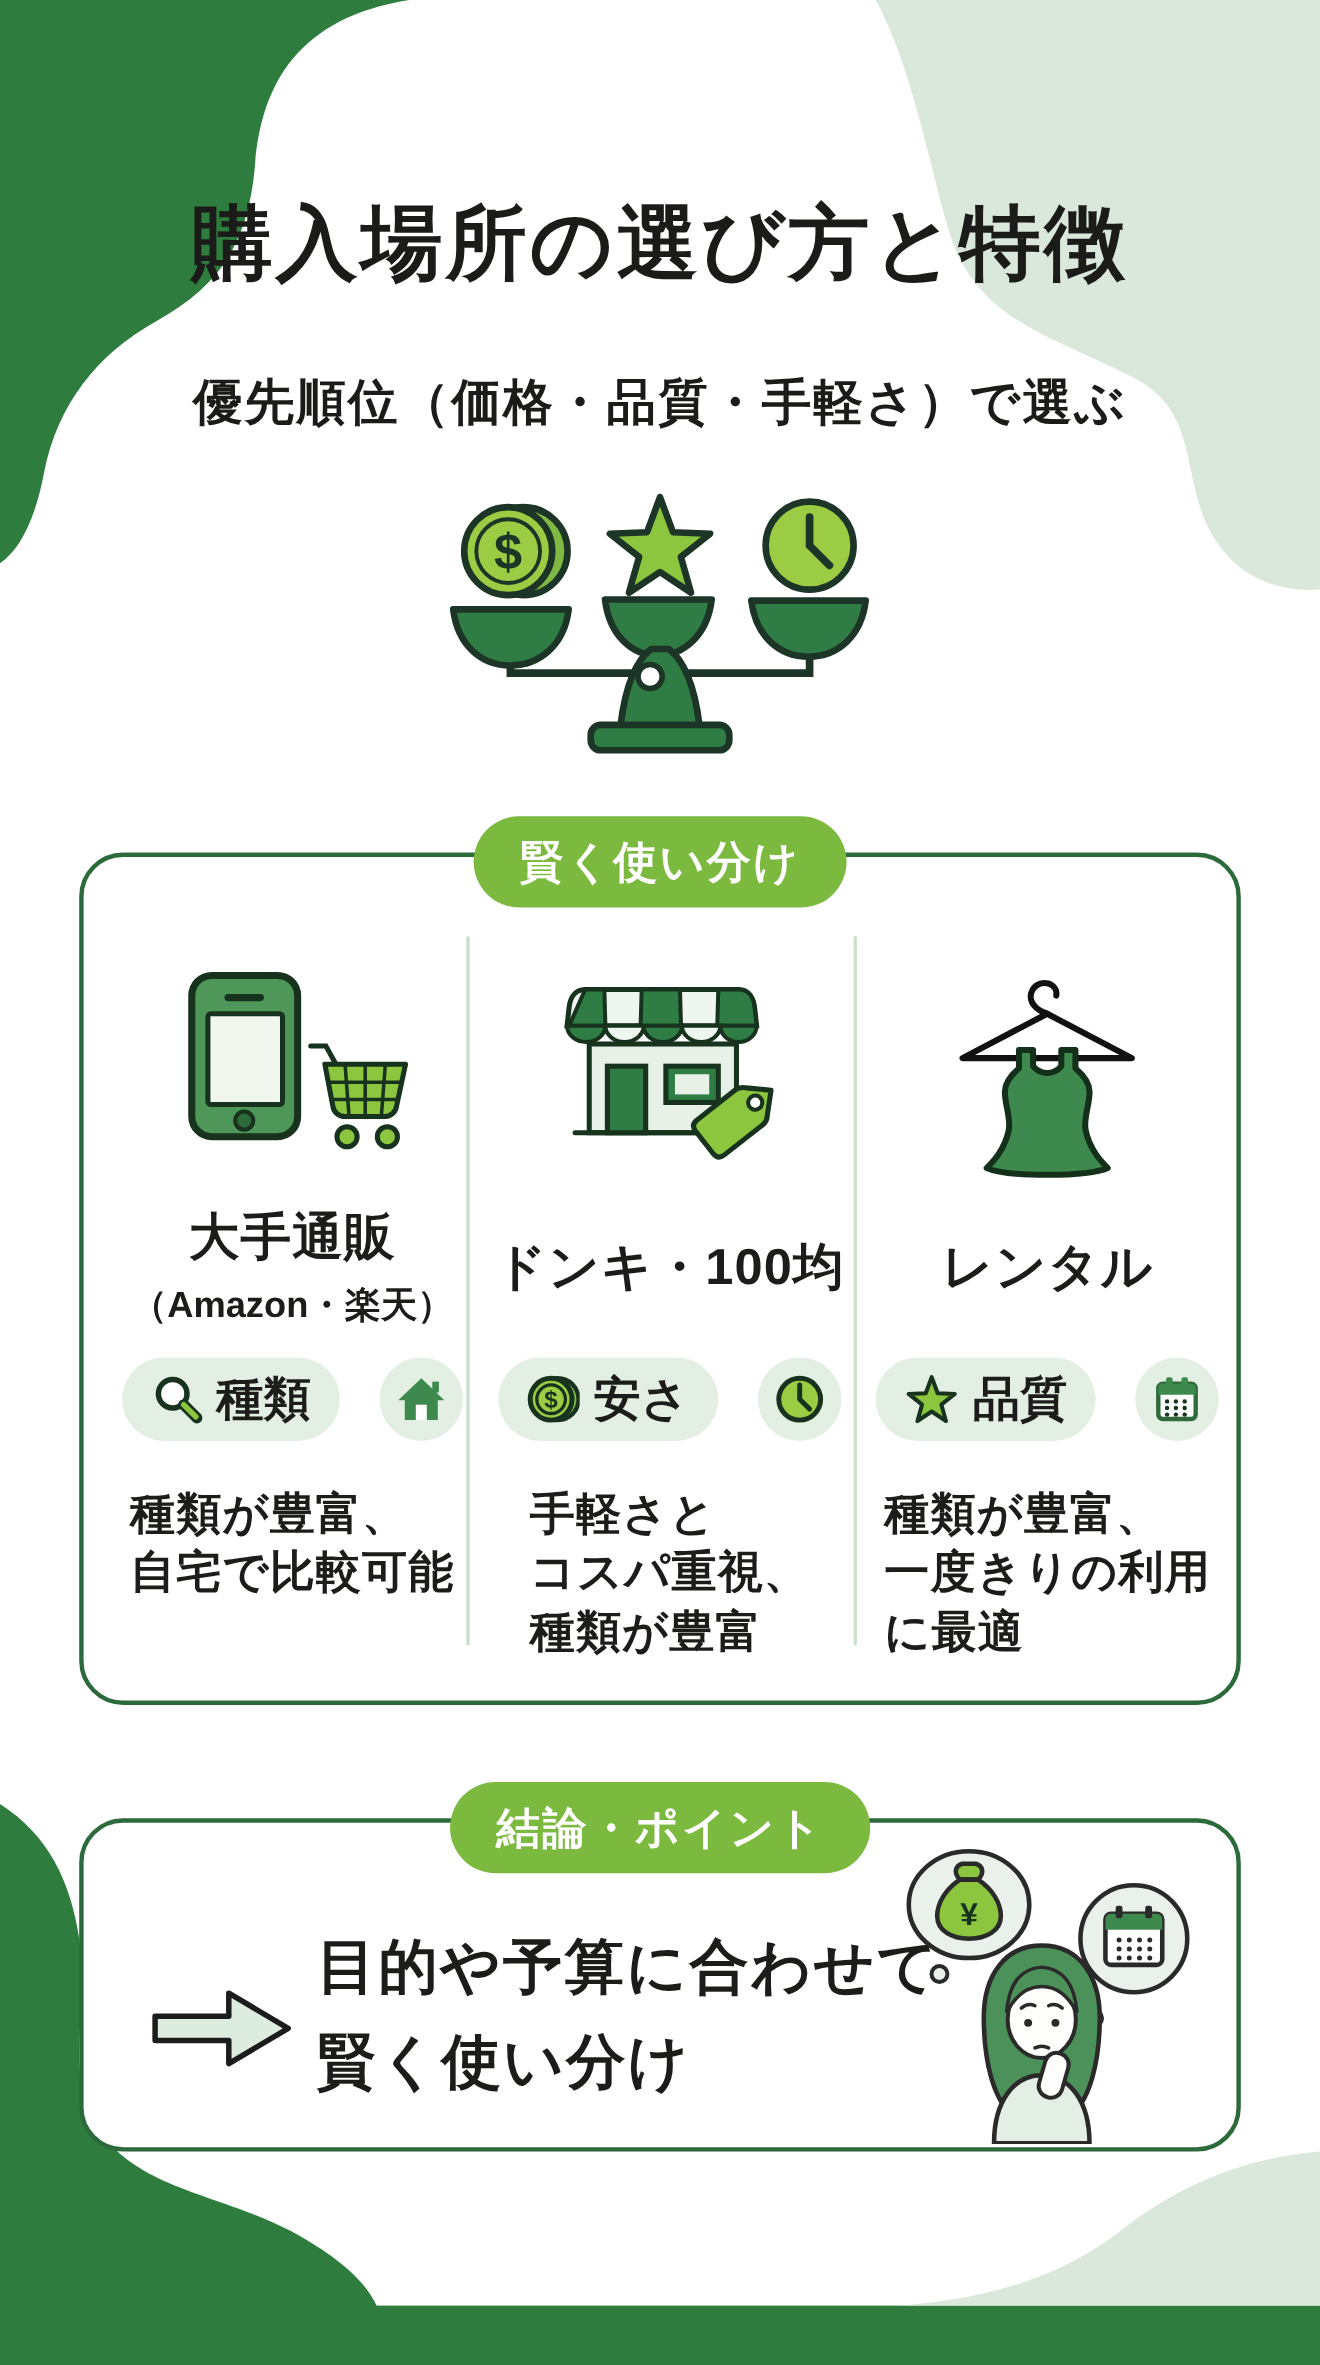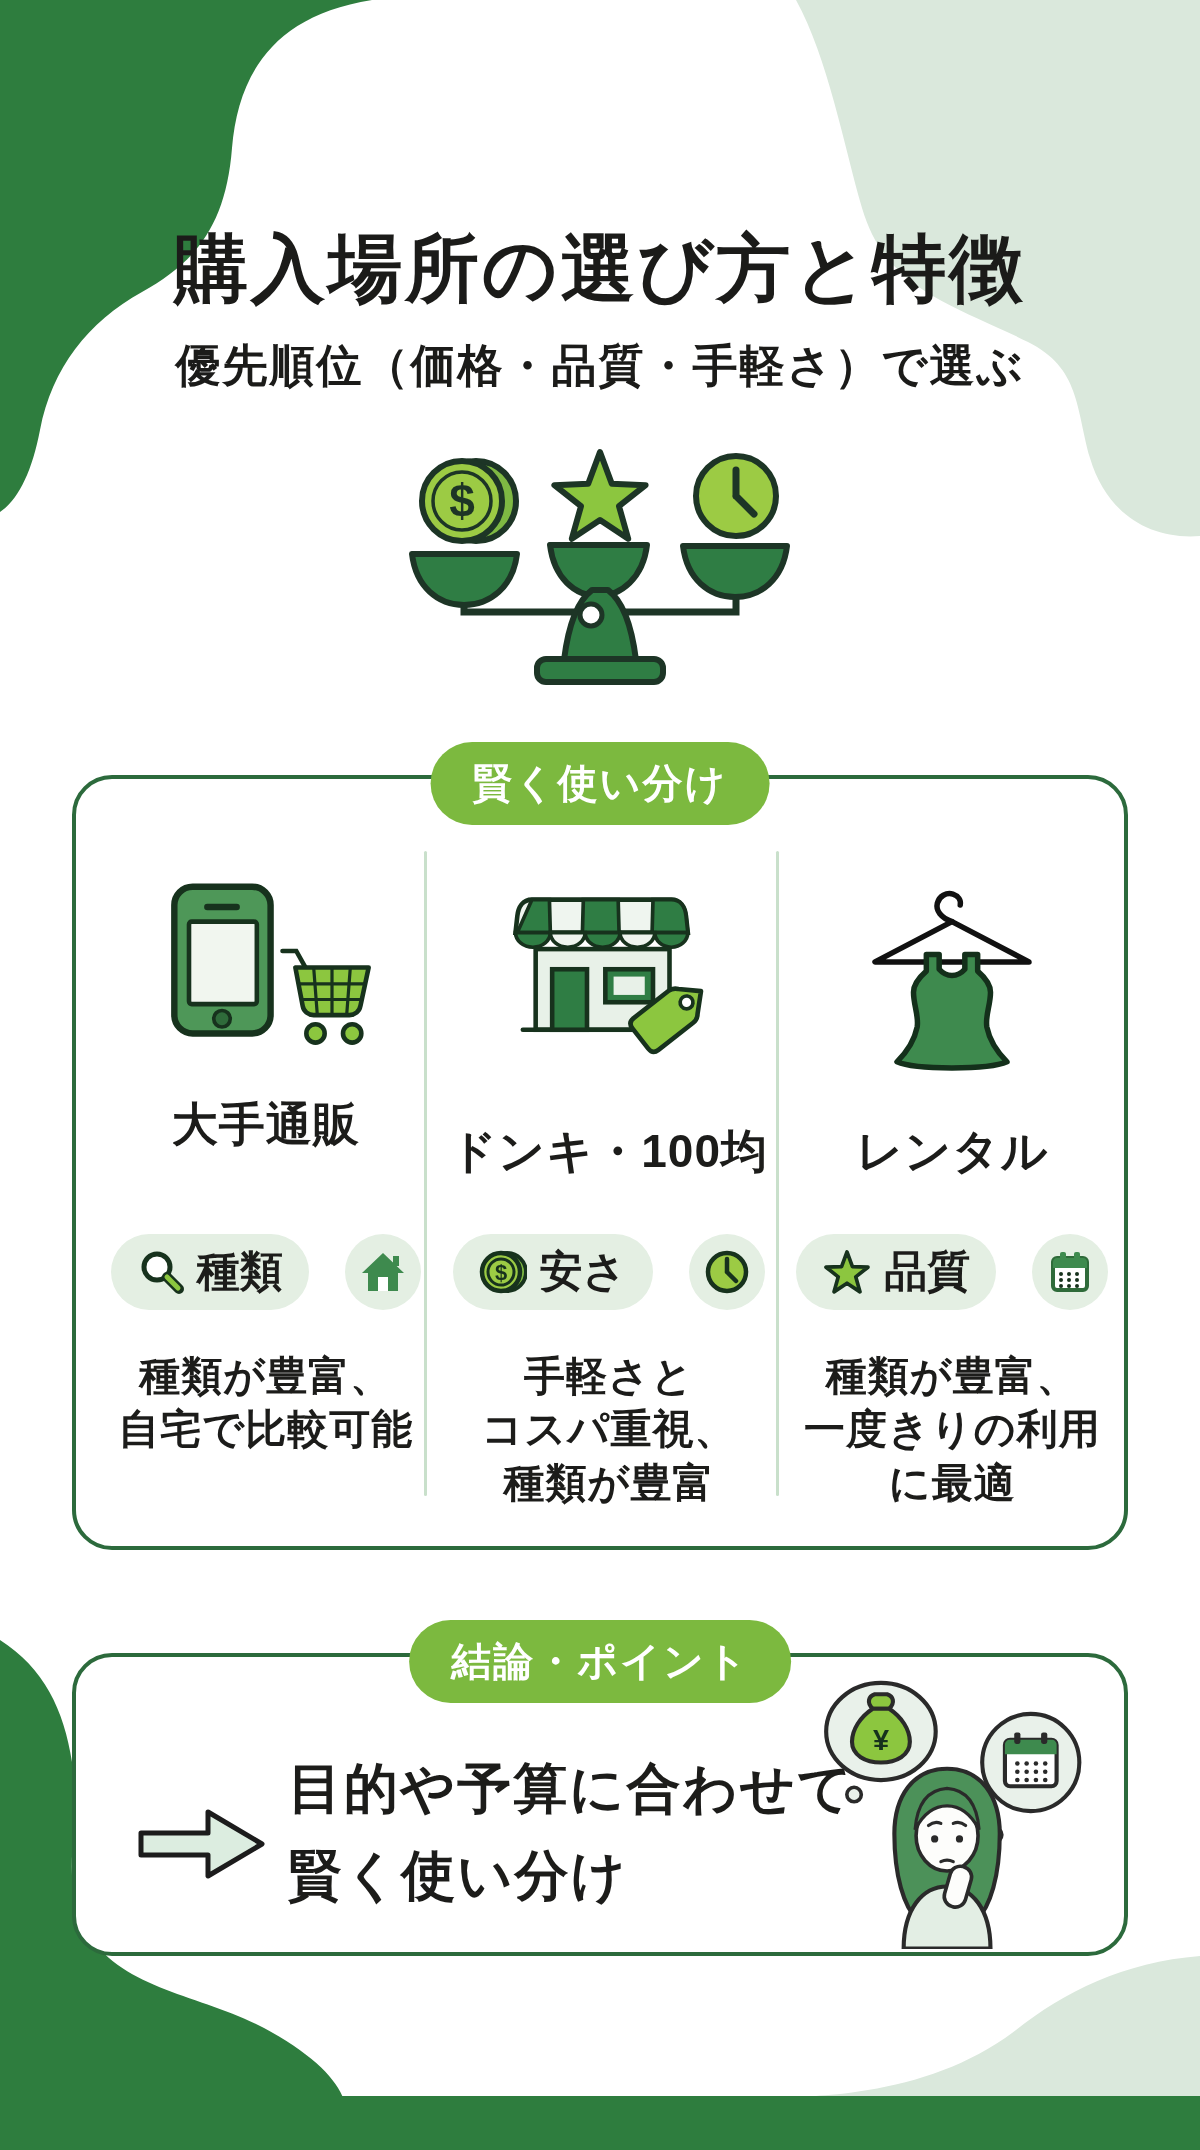--- a/index.html
+++ b/index.html
@@ -4,21 +4,21 @@
 <style>
   html,body{margin:0;padding:0;background:#ffffff;}
   *{box-sizing:border-box;}
   .page{
     position:relative;width:1200px;height:2150px;background:#ffffff;overflow:hidden;
     font-family:"Liberation Sans","DejaVu Sans",sans-serif;color:#1c1c1a;
   }
   .bg-svg{position:absolute;left:0;top:0;width:1200px;height:2150px;}
   .main-title{
     position:absolute;left:0;top:172px;width:100%;text-align:center;
-    font-size:74px;font-weight:800;letter-spacing:3px;color:#1b1b19;margin-top:48px;
+    font-size:74px;font-weight:800;letter-spacing:3px;color:#1b1b19;
   }
   .sub-title{
     position:absolute;left:0;top:336px;width:100%;text-align:center;
     font-size:45px;font-weight:700;letter-spacing:2px;color:#1b1b19;
   }
   .balance-wrap{position:absolute;left:340px;top:426px;width:520px;height:335px;}
   .panel{
     position:absolute;left:72px;width:1056px;background:#ffffff;
     border:4px solid #2c6a3c;border-radius:40px;
   }
@@ -43,21 +43,21 @@
   .pill{
     display:flex;align-items:center;gap:12px;background:#e4efe3;border-radius:44px;
     height:76px;padding:0 26px;font-size:43px;font-weight:800;
   }
   .pill-circle{
     width:76px;height:76px;border-radius:50%;background:#e4efe3;
     display:flex;align-items:center;justify-content:center;
   }
   .col-desc{
     margin-top:40px;font-size:41px;font-weight:700;line-height:1.3;
-    text-align:center;white-space:pre-line;letter-spacing:1px;
+    white-space:pre-line;letter-spacing:1px;
   }
   .concl-arrow{position:absolute;left:60px;top:146px;width:132px;height:82px;}
   .concl-text{position:absolute;left:212px;top:88px;font-size:54px;font-weight:800;line-height:1.62;letter-spacing:2px;}
   .woman-wrap{position:absolute;right:24px;top:12px;width:310px;height:280px;}
 </style>
 </head>
 <body>
 
 <div class="page">
 
@@ -115,20 +115,21 @@
           <rect x="36" y="44" width="74" height="90" rx="3" fill="#f1f6ef" stroke="#17321d" stroke-width="5"></rect>
           <circle cx="72" cy="150" r="9" fill="#2f6b3a" stroke="#17321d" stroke-width="4"></circle>
           <path d="M138,76 H153 L163,94" fill="none" stroke="#17321d" stroke-width="5" stroke-linecap="round"></path>
           <path d="M152,94 L232,94 L223,136 C222,142 217,146 211,146 L172,146 C166,146 161,142 160,136 Z" fill="#8cc63f" stroke="#17321d" stroke-width="5" stroke-linejoin="round"></path>
           <path d="M172,94 L176,146 M192,94 L192,146 M212,94 L208,146 M156,112 H228 M158,129 H225" fill="none" stroke="#17321d" stroke-width="3.5"></path>
           <circle cx="174" cy="166" r="10" fill="#8cc63f" stroke="#17321d" stroke-width="5"></circle>
           <circle cx="214" cy="166" r="10" fill="#8cc63f" stroke="#17321d" stroke-width="5"></circle>
         </svg>
         <div class="col-title-block">
           <div class="col-title">大手通販</div>
+          <div class="col-subtitle">（Amazon・楽天）</div>
         </div>
         <div class="pill-row">
           <div class="pill">
             <svg width="48" height="48" viewBox="0 0 48 48">
               <circle cx="20" cy="19" r="13" fill="#ffffff" stroke="#17321d" stroke-width="5"></circle>
               <line x1="30" y1="29" x2="42" y2="41" stroke="#17321d" stroke-width="10" stroke-linecap="round"></line>
               <line x1="30" y1="29" x2="41" y2="40" stroke="#8cc63f" stroke-width="5" stroke-linecap="round"></line>
             </svg>
             <span>種類</span>
           </div>

